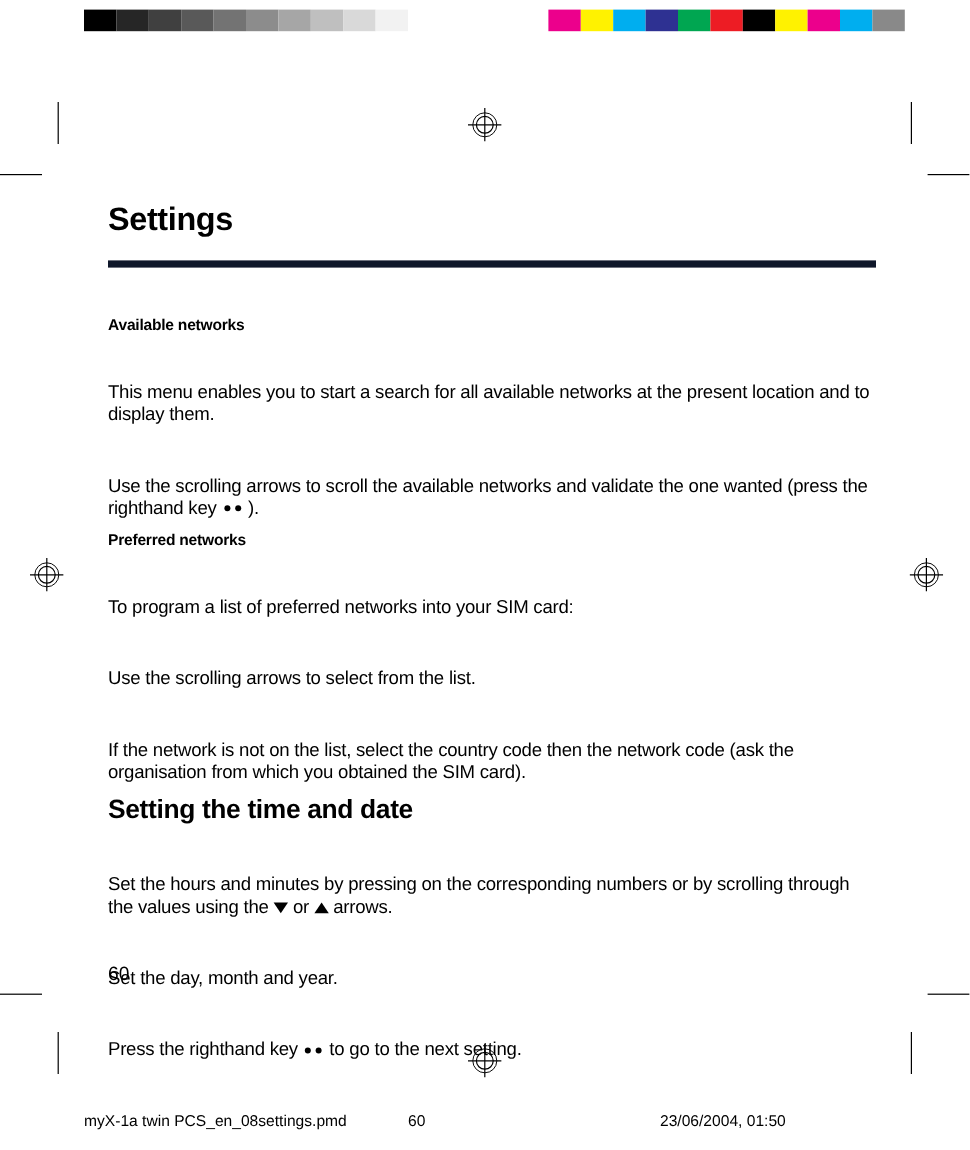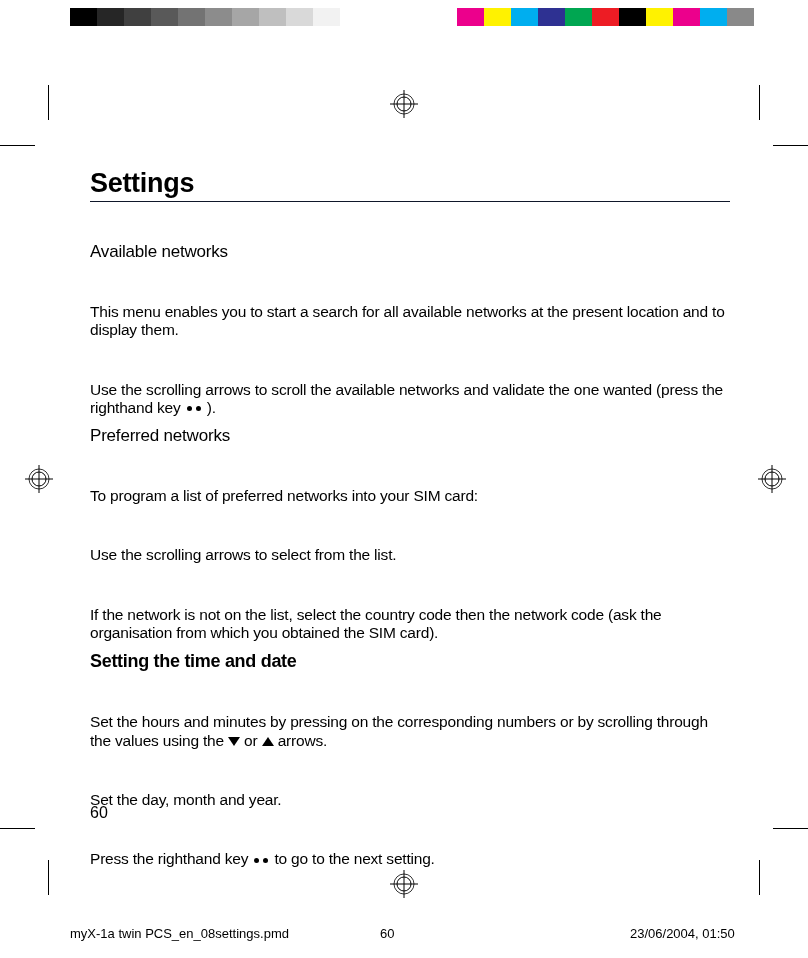--- a/index.html
+++ b/index.html
@@ -38,22 +38,22 @@
   .cropline.v { width: 1px; height: 35px; }
   .content {
     position: absolute;
     top: 168px;
     left: 90px;
     width: 640px;
   }
   .page-title {
     font-size: 27px;
     font-weight: bold;
-    border-bottom: 1px solid #0f172a;
-    padding-bottom: 2px;
+    border-bottom: 6px solid #0f172a;
+    padding-bottom: 18px;
     margin-bottom: 40px;
     letter-spacing: -0.3px;
   }
   .two-col {
     display: flex;
     gap: 18px;
   }
   .col-left {
     width: 280px;
     flex-shrink: 0;
@@ -64,27 +64,27 @@
   .sidebar-box {
     border: 1px solid #000;
     padding: 6px 8px;
     font-size: 15.5px;
     line-height: 1.2;
     font-stretch: condensed;
     letter-spacing: -0.2px;
     margin-top: 22px;
   }
   .h3 {
-    font-size: 17px;
-    font-weight: normal;
+    font-size: 13px;
+    font-weight: bold;
     margin-bottom: 6px;
     letter-spacing: -0.2px;
   }
   .h2 {
-    font-size: 18px;
+    font-size: 22px;
     font-weight: bold;
     margin-top: 6px;
     margin-bottom: 16px;
     letter-spacing: -0.3px;
   }
   .p {
     font-size: 15.5px;
     line-height: 1.18;
     margin-bottom: 9px;
     letter-spacing: -0.2px;
@@ -122,21 +122,20 @@
     left: 90px;
     font-size: 16px;
   }
   .footer {
     position: absolute;
     top: 926px;
     left: 70px;
     width: 670px;
     font-size: 13px;
     display: flex;
-    gap: 40px;
   }
   .footer .fname { width: 270px; }
   .footer .fpage { width: 210px; }
   .footer .fdate { }
   .bold { font-weight: bold; }
 </style>
 </head>
 <body>
 
 <div class="colorbar left" id="cb-left">

